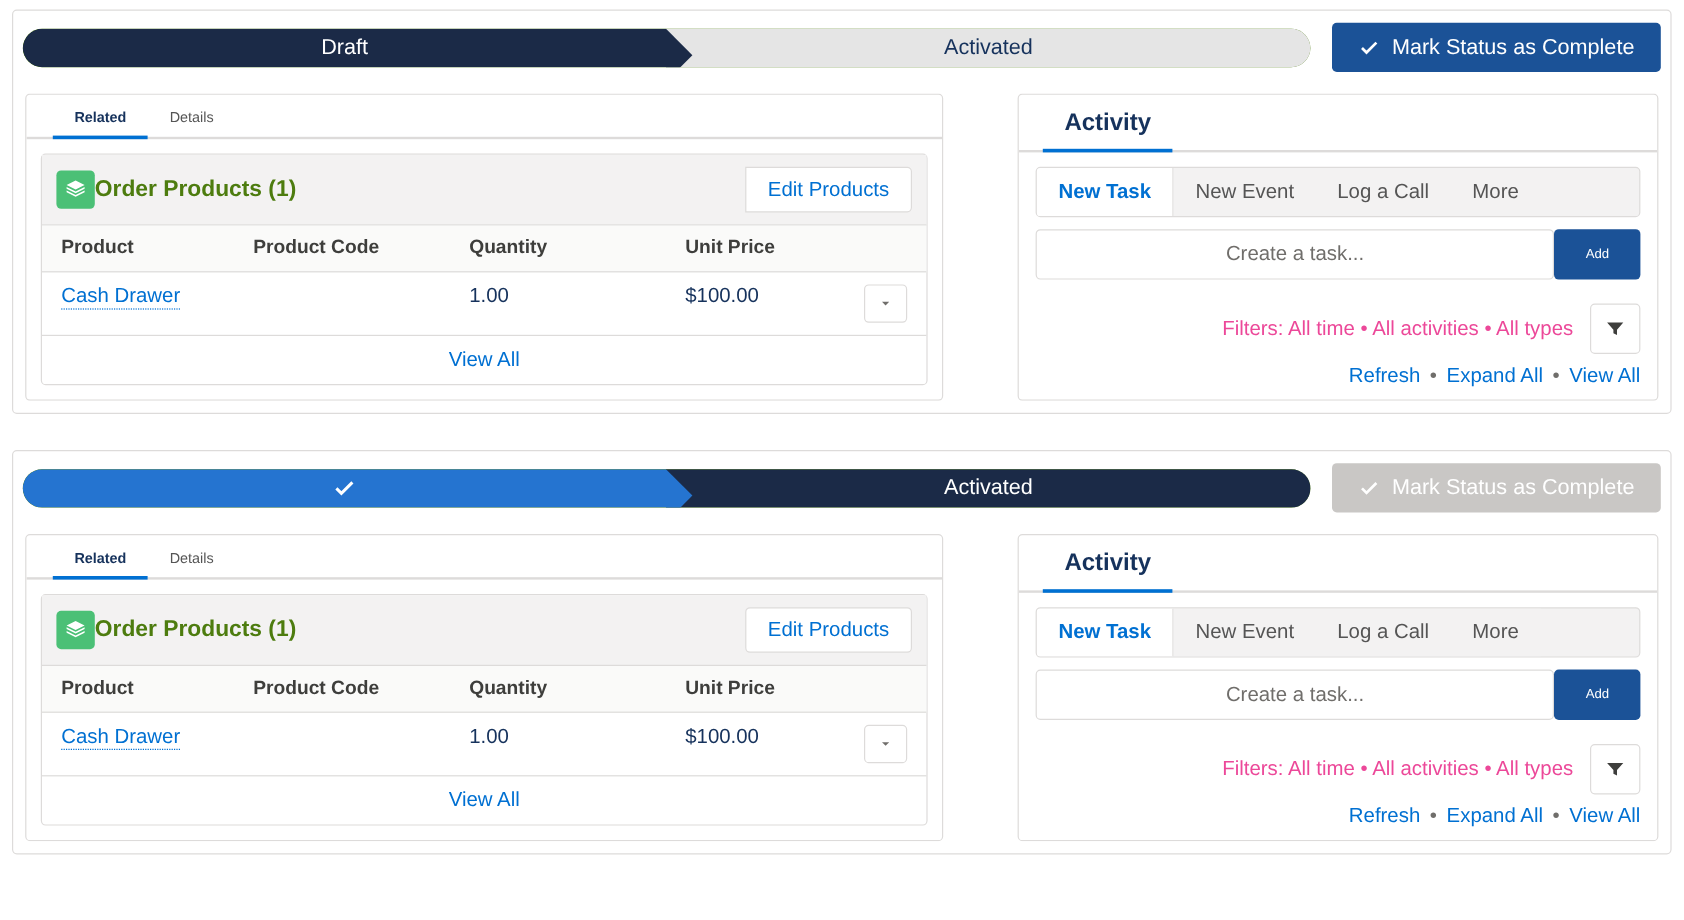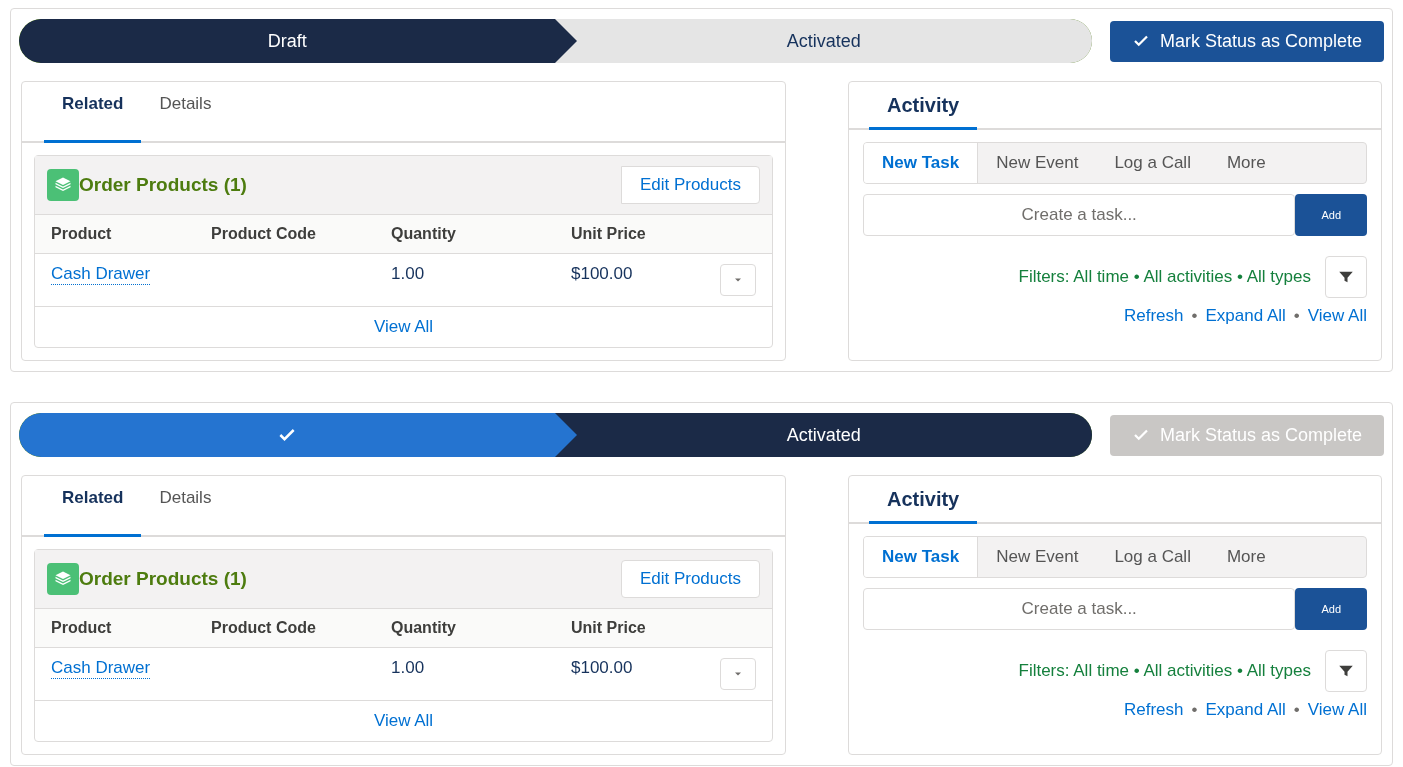--- a/index.html
+++ b/index.html
@@ -9,21 +9,21 @@
   .record {
     border: 1px solid #dddbda;
     border-radius: 4px;
     margin: 10px;
     background: #fff;
     padding: 10px 8px;
   }
 
   
   .path-row { display: flex; align-items: center; gap: 18px; }
-  .path { display: flex; flex: 1; height: 44px; border-radius: 22px; overflow: hidden; background: #4d7c0f; }
+  .path { display: flex; flex: 1; height: 32px; border-radius: 22px; overflow: hidden; background: #4d7c0f; }
   .stage { display: flex; align-items: center; justify-content: center; font-size: 18px; color: #16325c; position: relative; }
   .stage svg.chk { width: 20px; height: 20px; }
   .stage-1 { flex: 1; }
   .stage-2 { flex: 1; }
 
   .st-draft-current { background: #1b2a47; color: #fff; border-radius: 22px 0 0 22px; }
   .st-draft-complete { background: #2574d0; color: #fff; border-radius: 22px 0 0 22px; }
   .st-activated-idle { background: #e5e5e5; }
   .st-activated-current { background: #1b2a47; color: #fff; }
 
@@ -43,21 +43,21 @@
   .mark-enabled { background: #1b5297; color: #fff; }
   .mark-disabled { background: #c9c7c5; color: #fff; cursor: default; }
   .mark-btn svg { width: 18px; height: 18px; }
 
   
   .body-row { display: flex; gap: 18px; margin-top: 18px; padding: 0 2px; }
   .left-col { flex: 1; border: 1px solid #dddbda; border-radius: 4px; background: #fff; overflow: hidden; }
   .right-col { width: 534px; border: 1px solid #dddbda; border-radius: 4px; background: #fff; overflow: hidden; margin-left: 44px; }
 
   .tabs { display: flex; border-bottom: 2px solid #dddbda; padding-left: 22px; }
-  .tab { padding: 12px 18px 26px; font-size: 17px; color: #555; cursor: pointer; margin-bottom: -2px; }
+  .tab { padding: 12px 18px 8px; font-size: 12px; color: #555; cursor: pointer; margin-bottom: -2px; }
   .tab.active { color: #16325c; font-weight: 600; border-bottom: 3px solid #0070d2; }
 
   
   .rel-card { margin: 12px; border: 1px solid #dddbda; border-radius: 4px; }
   .rel-head {
     display: flex; align-items: center; padding: 10px 12px;
     background: #f3f2f2; border-bottom: 1px solid #dddbda;
   }
   .rel-icon { width: 32px; height: 32px; border-radius: 4px; background: #4bc076; display: flex; align-items: center; justify-content: center; }
   .rel-icon svg { width: 18px; height: 18px; fill: #fff; }
@@ -87,21 +87,21 @@
   .sub-tabs { display:flex; border: 1px solid #dddbda; border-radius: 4px; margin: 12px 14px 10px; background: #f3f2f2; overflow:hidden; }
   .sub-tab { padding: 10px 18px; font-size: 17px; color: #555; cursor:pointer; background:#f3f2f2;text-align:right; }
   .sub-tab.active { background: #fff; color: #0070d2; font-weight: 600; border-right: 1px solid #dddbda; }
   .sub-tab + .sub-tab { }
 
   .task-row { display:flex; padding: 0 14px 14px; }
   .task-input { flex:1; border:1px solid #dddbda; border-radius:4px; height:42px; text-align:center; font-size:17px; }
   .add-btn { background:#1b5297; color:#fff; border:none; border-radius:4px; padding: 0 26px; font-size:11px; cursor:pointer; }
   .task-input::placeholder { color:#706e6b; }
 
-  .filter-row { display:flex; align-items:center; justify-content:flex-end; gap: 14px; padding: 6px 14px; font-size: 17px; color:#15803d; }
+  .filter-row { display:flex; align-items:center; justify-content:flex-end; gap: 14px; padding: 6px 14px; font-size: 17px; color:#ec4899; }
   .filter-btn { width: 42px; height: 42px; border:1px solid #dddbda; border-radius:4px; background:#fff; display:flex; align-items:center; justify-content:center; cursor:pointer; }
   .filter-btn svg { width: 18px; height: 18px; fill:#3e3e3c; }
 
   .link-row { display:flex; justify-content:flex-end; gap: 8px; padding: 2px 14px 6px; font-size: 17px; }
   .link-row span { color:#706e6b; }
   .link-row a { color:#0070d2; cursor:pointer; }
   .cutoff { overflow: hidden; }
 </style>
 </head>
 <body>

